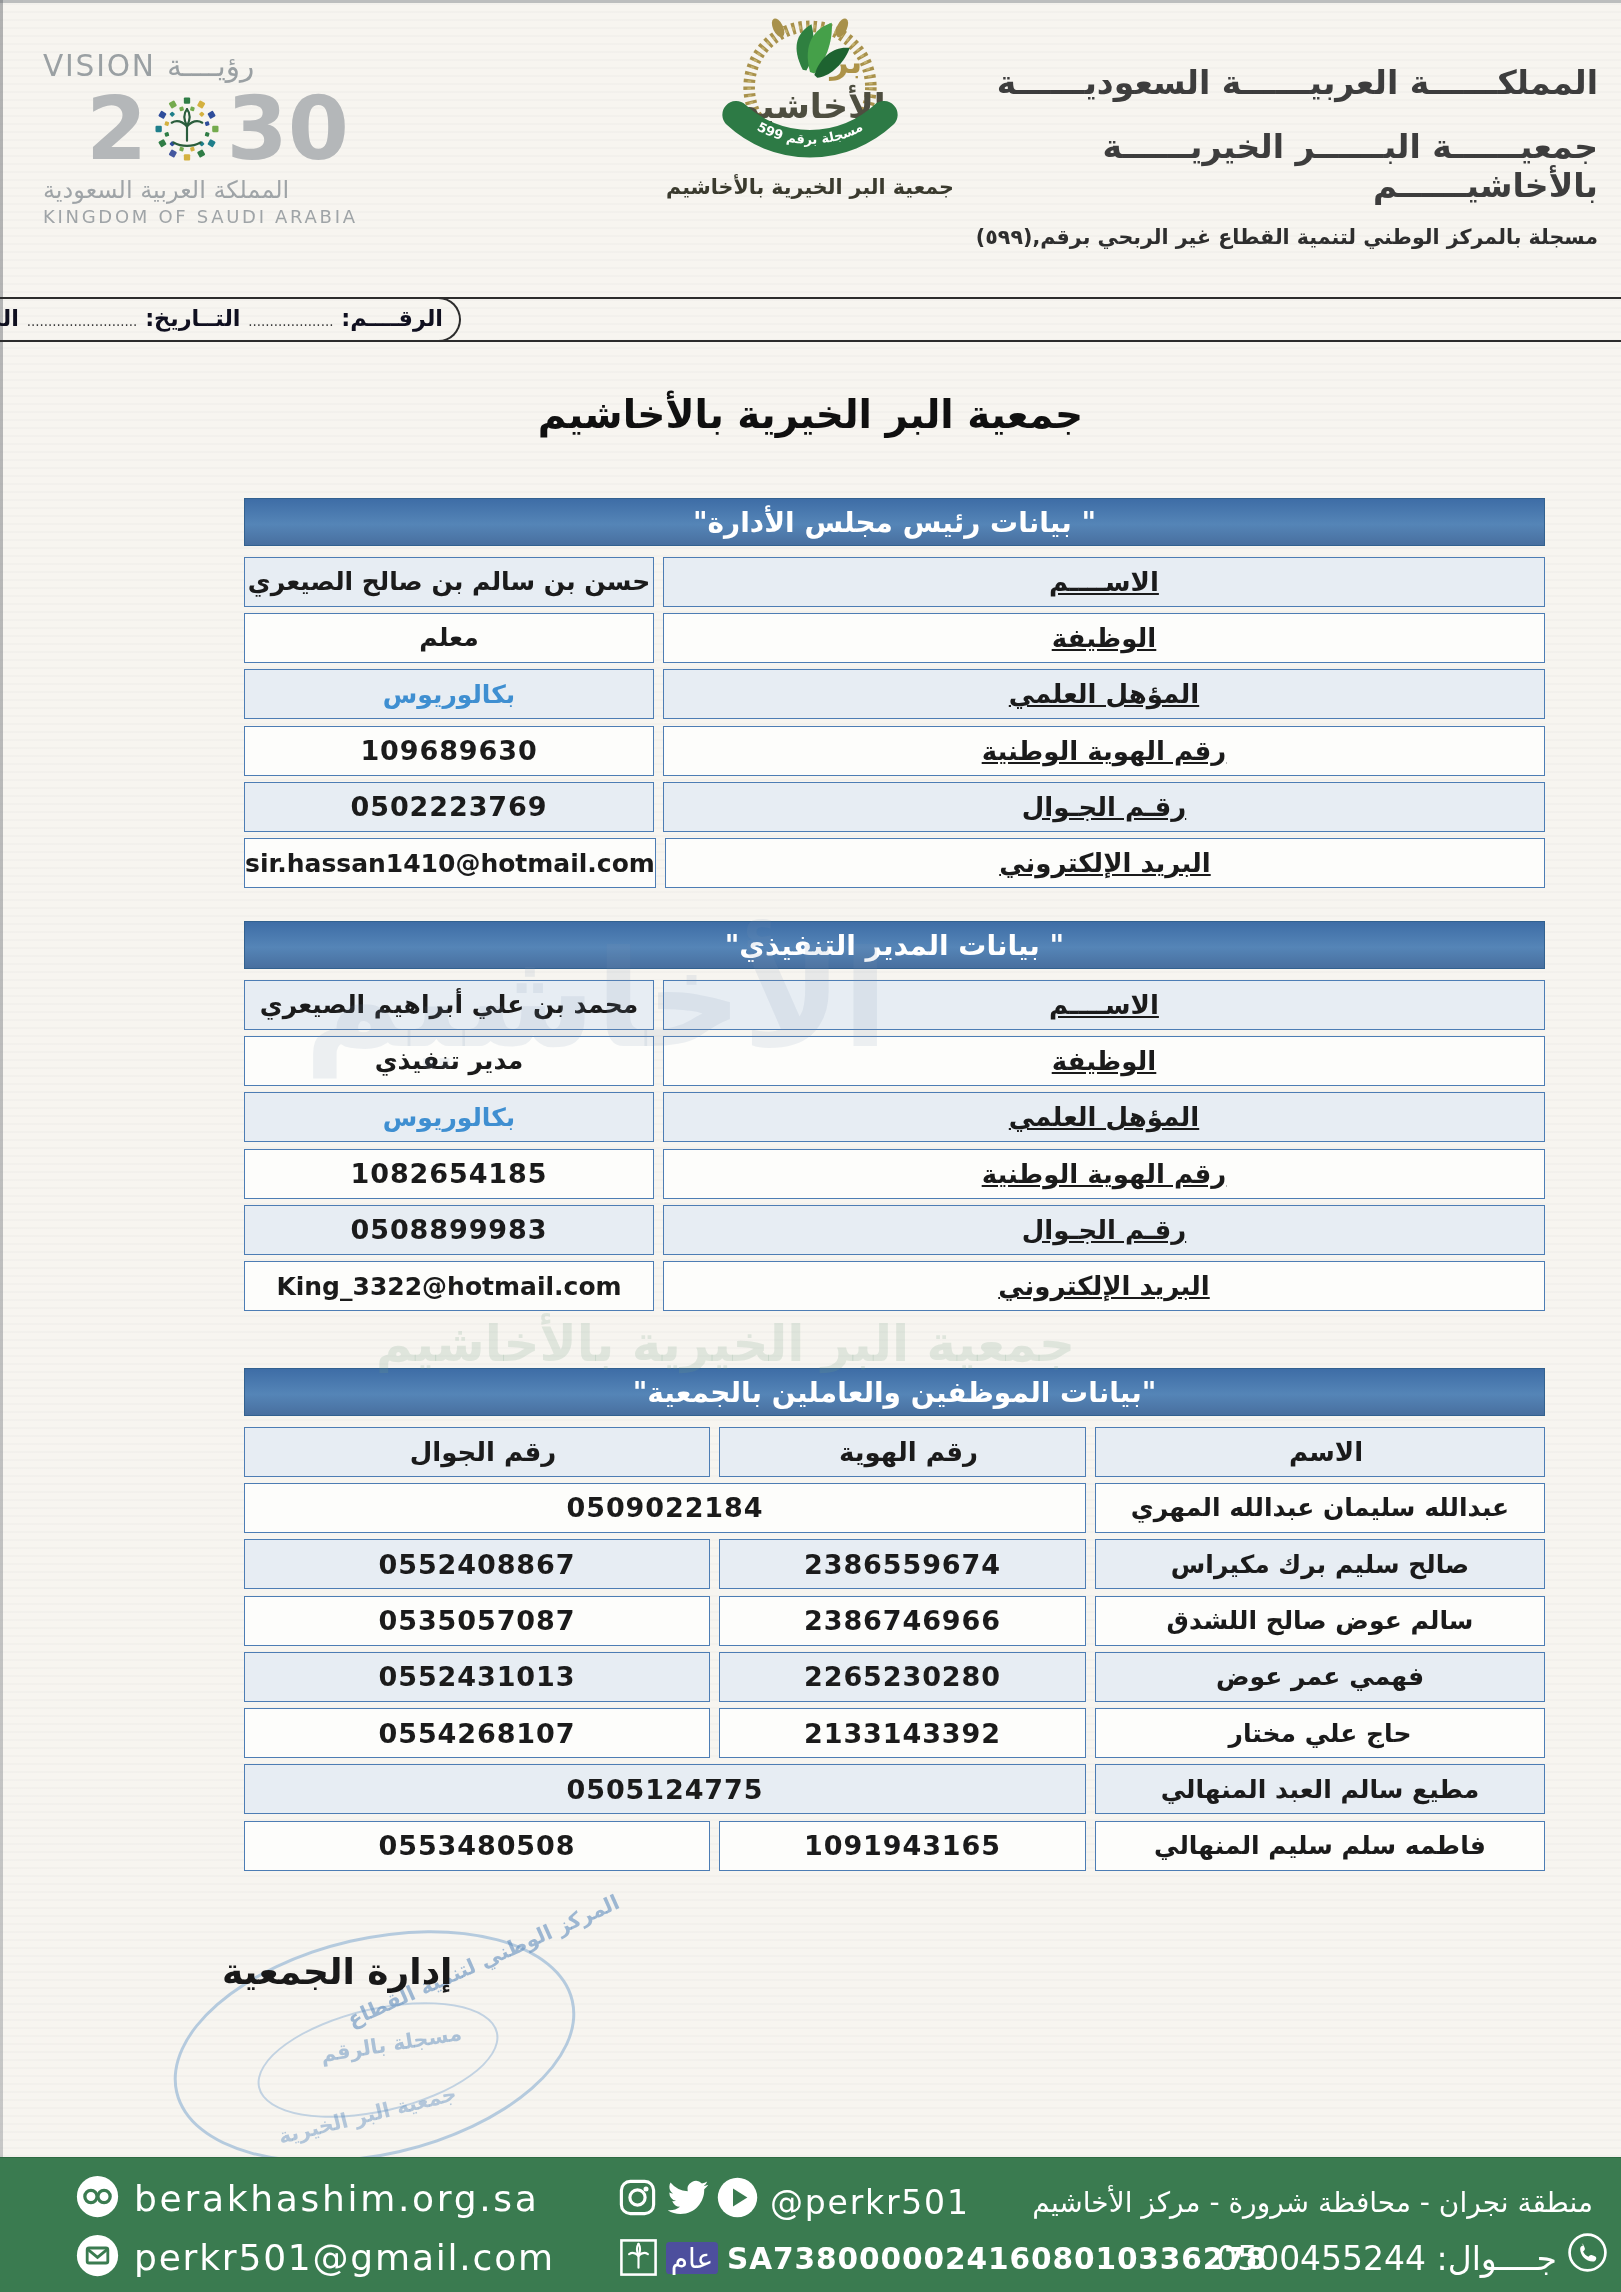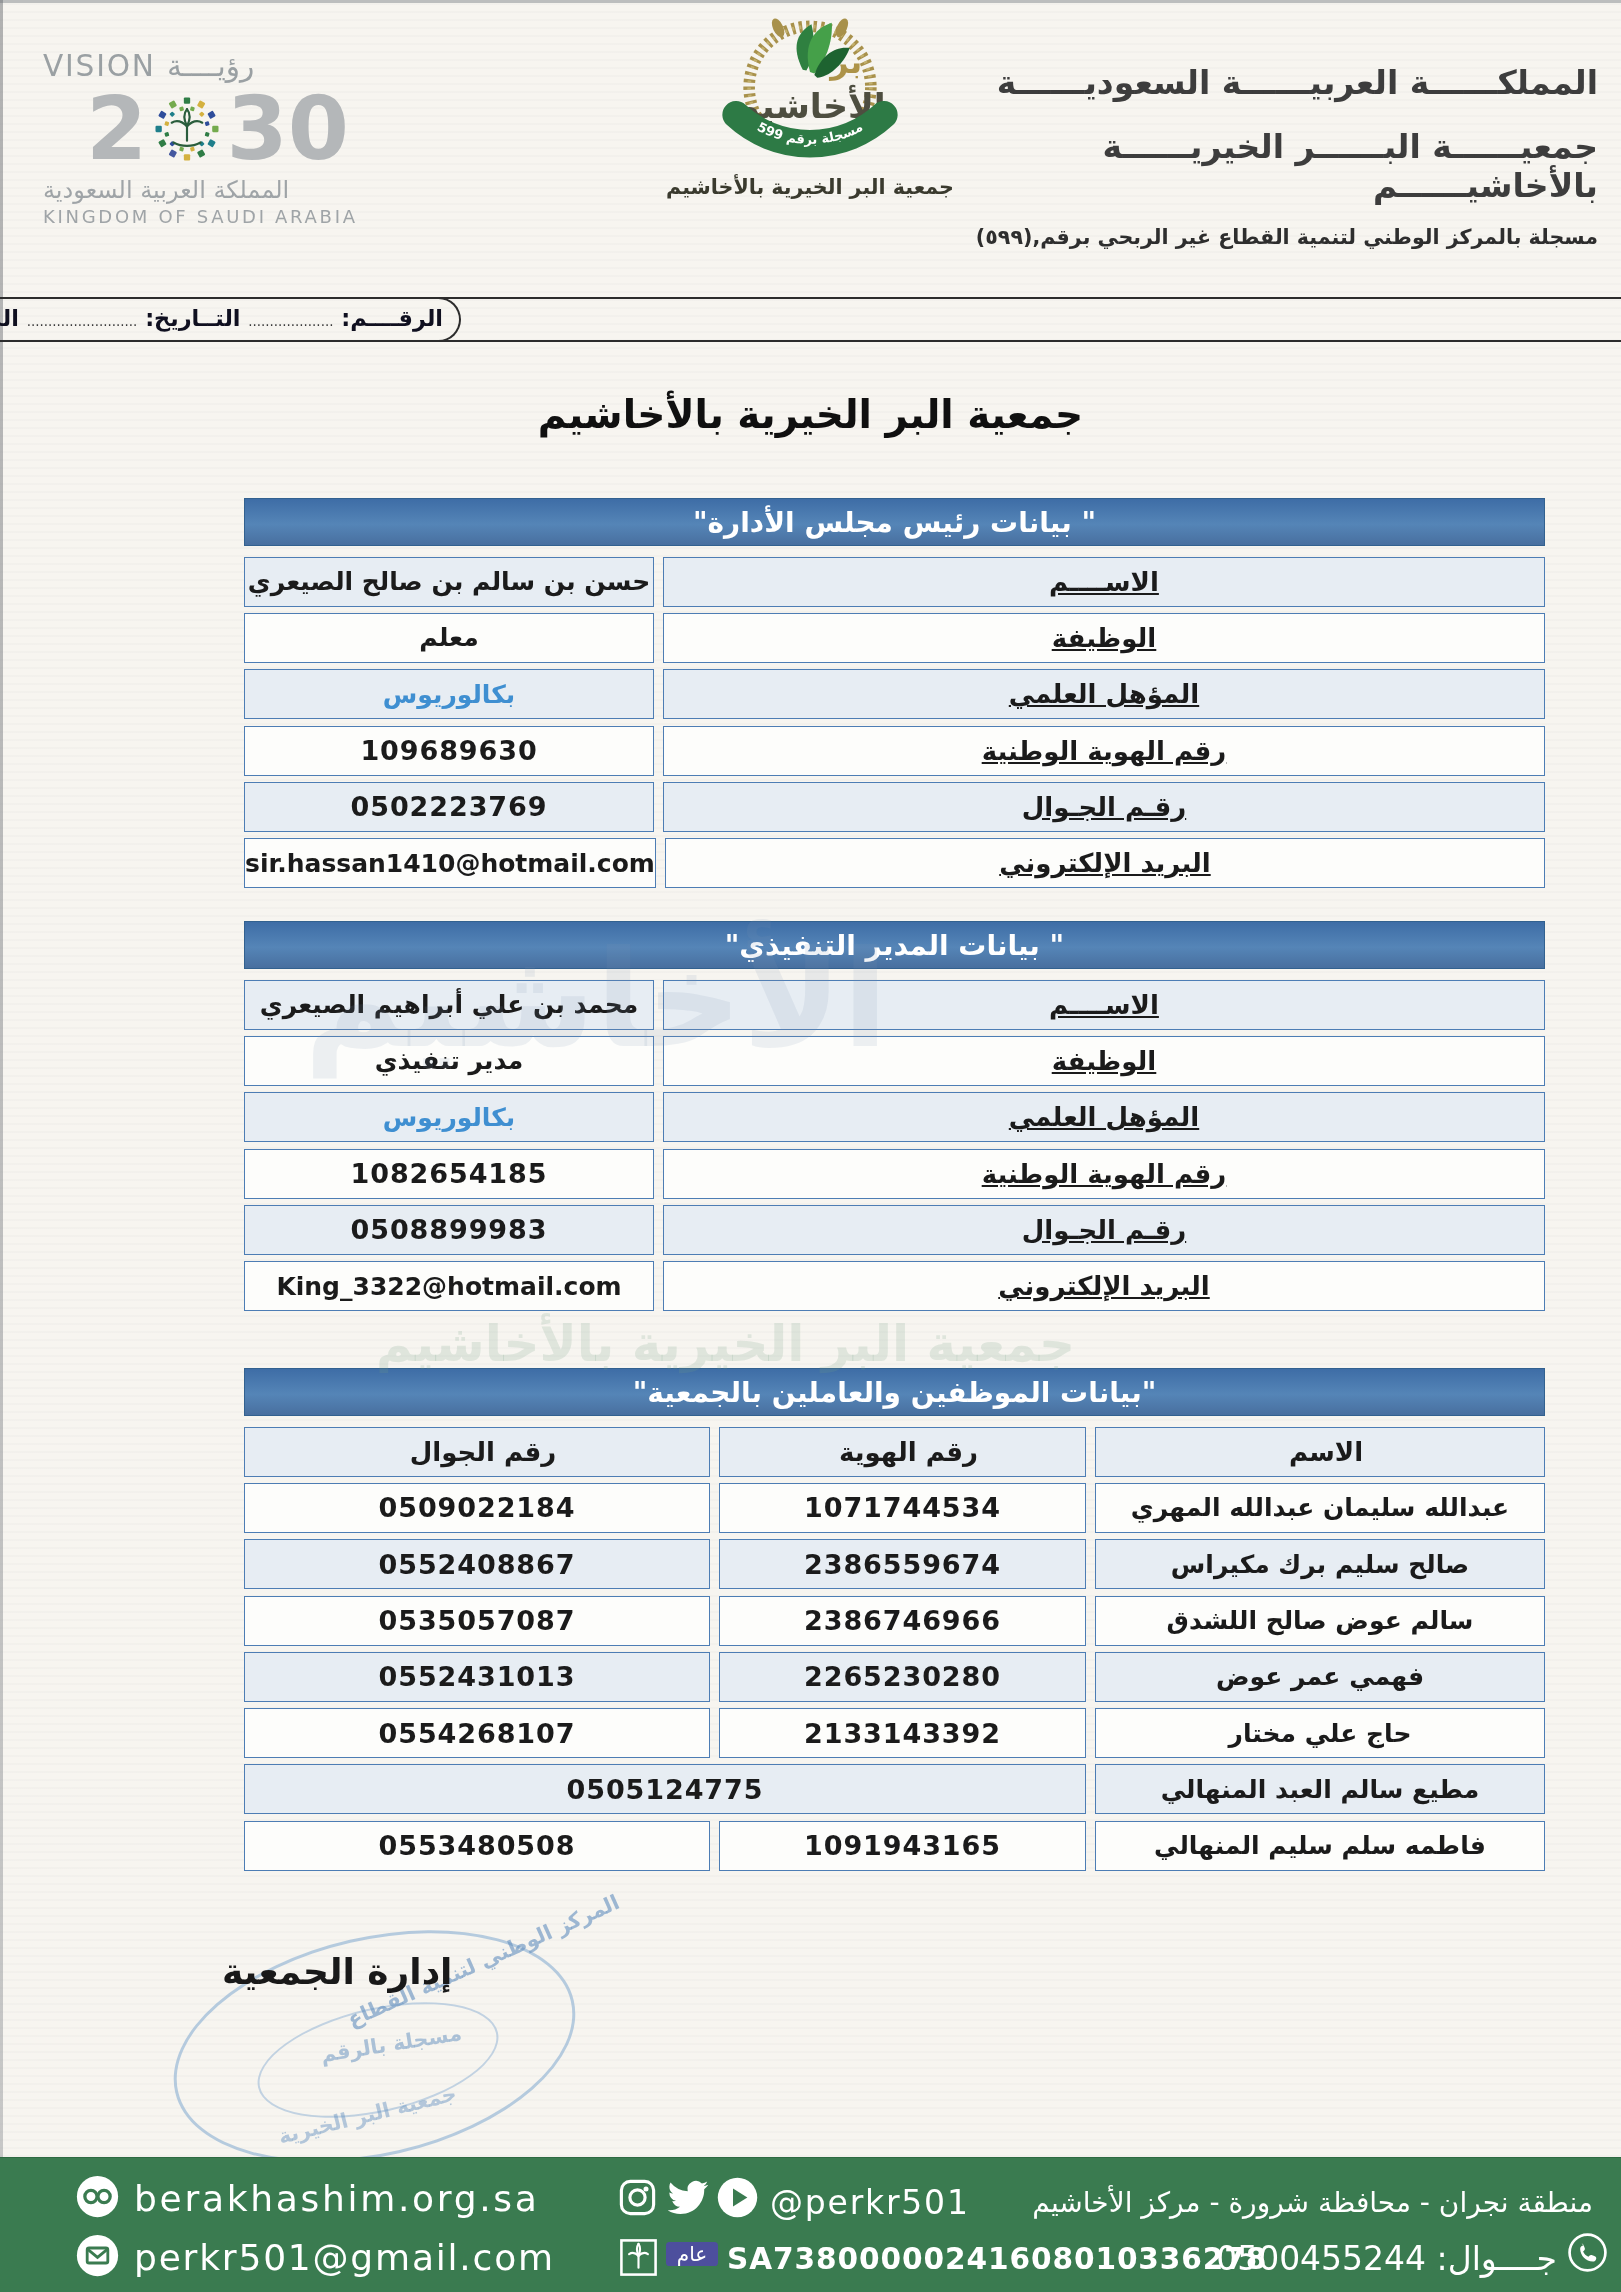--- a/index.html
+++ b/index.html
@@ -73,22 +73,22 @@
 
   
   .footer{position:absolute;left:0;top:2157px;width:100%;height:136px;background:#3a7b50;border-top:1.8px solid #2e6a42;direction:ltr;color:#fff;z-index:7;}
   .footer .abs{position:absolute;white-space:nowrap;}
   .f-site{left:134px;top:19.7px;font-size:36px;letter-spacing:2.7px;}
   .f-mail{left:134px;top:79px;font-size:36px;letter-spacing:1.8px;}
   .f-handle{left:770px;top:25px;font-size:33px;letter-spacing:1.8px;}
   .f-iban{left:727px;top:84px;font-size:29.6px;font-weight:bold;letter-spacing:0.9px;}
   .f-loc{right:28px;top:19.7px;font-size:28px;direction:rtl;margin-top:8px;}
   .f-mob{right:64px;top:81px;font-size:33px;direction:rtl;}
-  .f-badge{left:666px;top:84px;width:52px;height:24px;background:#4d4f9d;border-radius:3.6px;
-           display:flex;align-items:center;justify-content:center;font-size:20px;direction:rtl;}
+  .f-badge{left:666px;top:84px;width:52px;height:32px;background:#4d4f9d;border-radius:3.6px;
+           display:flex;align-items:center;justify-content:center;font-size:28px;direction:rtl;}
   .icon{position:absolute;}
 </style>
 </head>
 <body>
 
 <div class="page">
   <div class="edge-top"></div>
   <div class="edge-left"></div>
 
   <div class="vision">
@@ -239,21 +239,20 @@
 
   <div class="tblwrap" style="top:1368px;">
     <div class="tbar">"بيانات الموظفين والعاملين بالجمعية"</div>
     <div class="erow ecolhead shade">
       <div class="cell name">الاسم</div>
       <div class="cell id">رقم الهوية</div>
       <div class="cell phone">رقم الجوال</div>
     </div>
     <div class="erow">
       <div class="cell name">عبدالله سليمان عبدالله المهري</div>
-      <div class="cell id">1071744534</div>
       <div class="cell phone">0509022184</div>
     </div>
     <div class="erow shade">
       <div class="cell name">صالح سليم برك مكيراس</div>
       <div class="cell id">2386559674</div>
       <div class="cell phone">0552408867</div>
     </div>
     <div class="erow">
       <div class="cell name">سالم عوض صالح اللشدق</div>
       <div class="cell id">2386746966</div>

